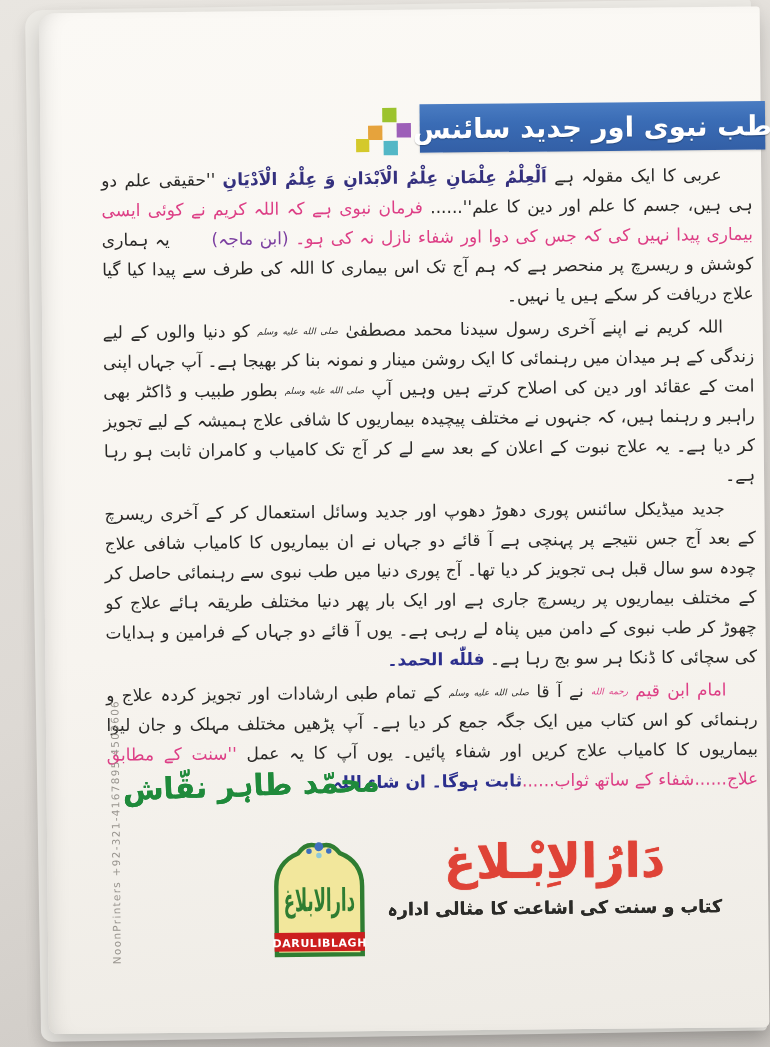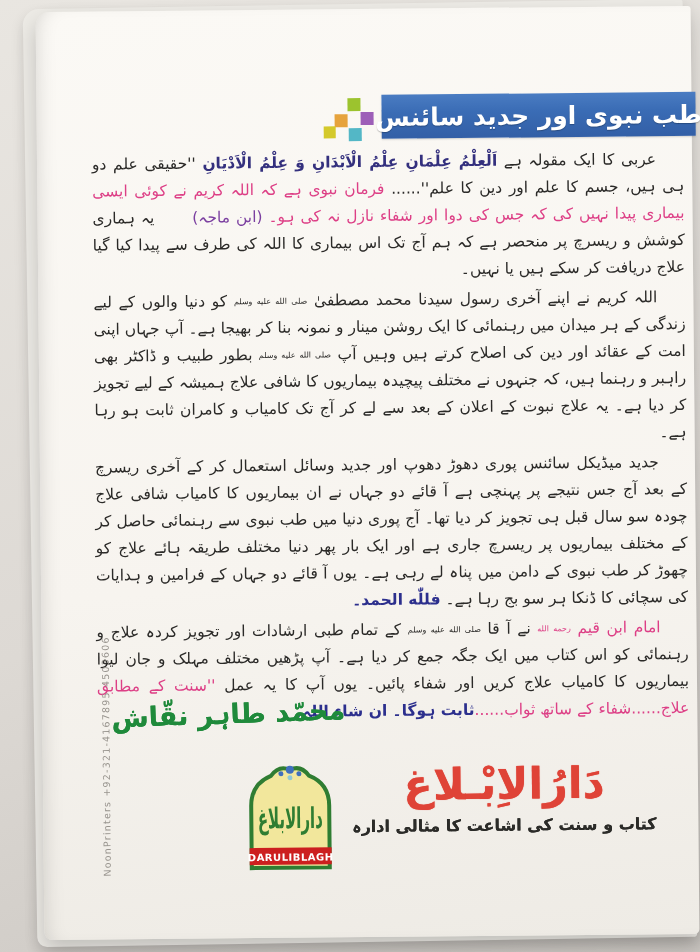--- a/index.html
+++ b/index.html
@@ -44,21 +44,21 @@
     position:absolute;top:140px;left:55px;right:8px;
     direction:rtl;text-align:justify;color:#2b2a28;
     font-size:15.5px;line-height:27px;
   }
   .para{margin:0 0 3px 0;text-indent:28px;}
   .seg-plain{color:#2b2a28;}
   .seg-quran{color:#34307e;font-weight:700;}
   .seg-pink{color:#dd3f86;}
   .seg-purple{color:#7b3fa0;margin-left:32px;}
   .seg-navy{color:#2c2f8d;font-weight:700;}
-  .seg-small{font-size:8px;line-height:0;vertical-align:2px;letter-spacing:-0.5px;}
+  .seg-small{font-size:8px;line-height:0;vertical-align:2px;letter-spacing:-0.5px;font-style:italic;}
   
   .signature{
     position:absolute;top:688px;right:352px;
     color:#1f8a3b;font-size:27px;font-weight:700;direction:rtl;
     transform:rotate(-1.5deg);white-space:nowrap;
     text-shadow:0 0 .6px #1f8a3b;
   }
   
   .publisher{position:absolute;left:0;top:746px;width:655px;height:130px;}
   .emblem{position:absolute;left:202px;top:4px;width:90px;height:112px;}

